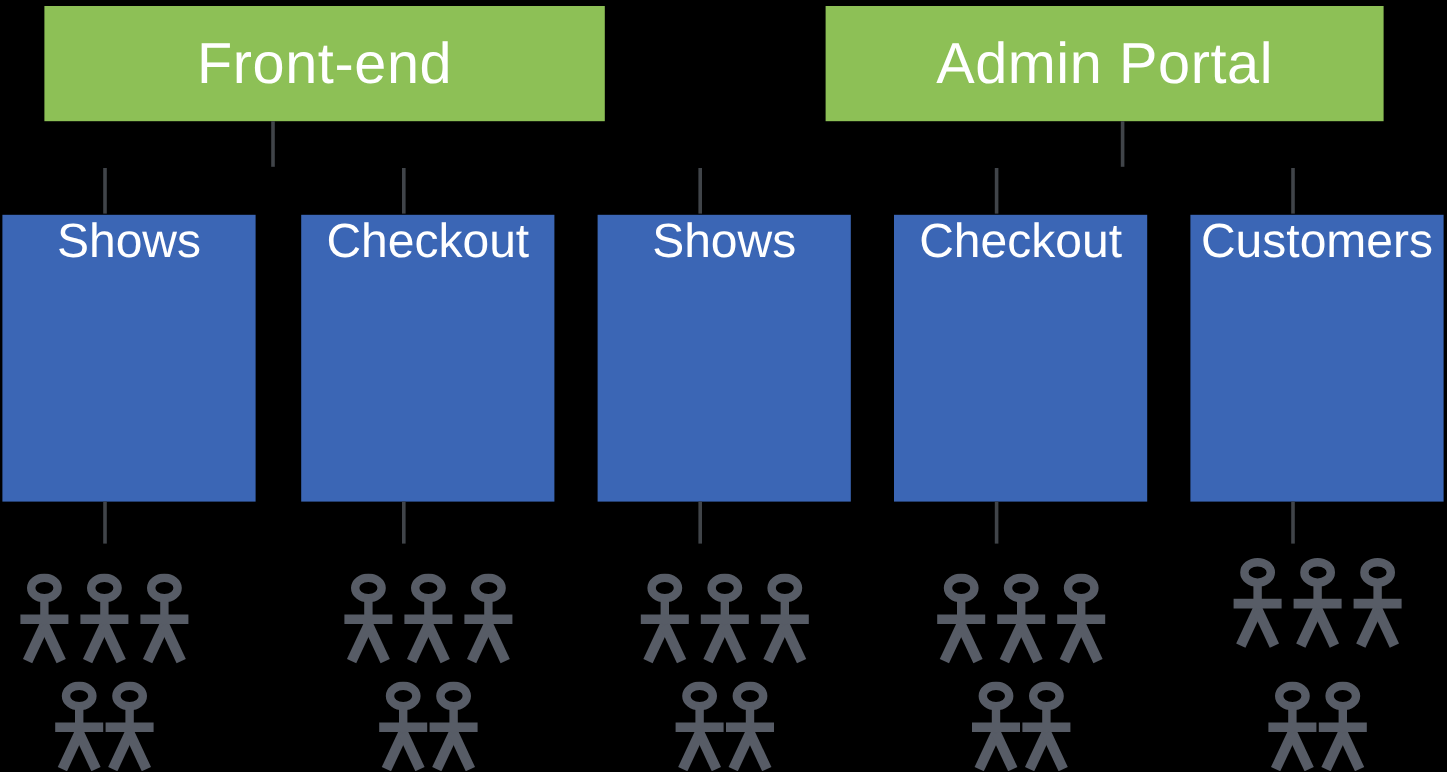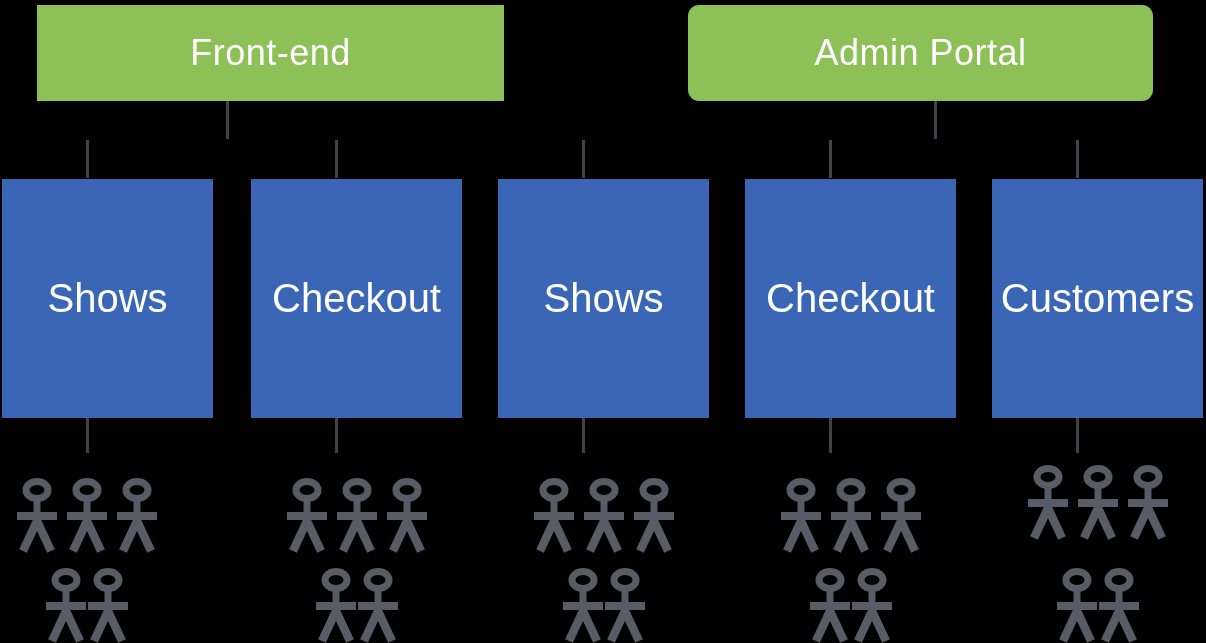--- a/index.html
+++ b/index.html
@@ -20,24 +20,24 @@
   .portal {
     position: absolute;
     top: 5px;
     height: 96px;
     background: var(--portal_green, #8DC056);
     display: flex;
     align-items: center;
     justify-content: center;
   }
   .p0 { left: 37px;  width: 467px; }
-  .p1 { left: 688px; width: 465px; border-radius: 11px; }
+  .p1 { left: 688px; width: 465px; }
   .portal-label {
     color: var(--label_white, #fff);
-    font-size: 36px;
+    font-size: 48px;
     letter-spacing: 0.5px;
     white-space: nowrap;
   }
 
   
   .vline {
     position: absolute;
     width: 3px;
     background: var(--connector_gray, #404449);
   }
@@ -61,21 +61,20 @@
   .stub-top    { top: 140px; height: 38px; left: calc(50% - 22px); }
   .stub-bottom { top: 418px; height: 35px; left: calc(50% - 22px); }
 
   .service-box {
     position: absolute;
     top: 179px;
     height: 239px;
     width: 100%;
     background: var(--service_blue, #3B66B5);
     display: flex;
-    align-items: center;
     justify-content: center;
   }
   .service-label {
     color: var(--label_white, #fff);
     font-size: 40px;
     white-space: nowrap;
   }
 
   
   .figs {

